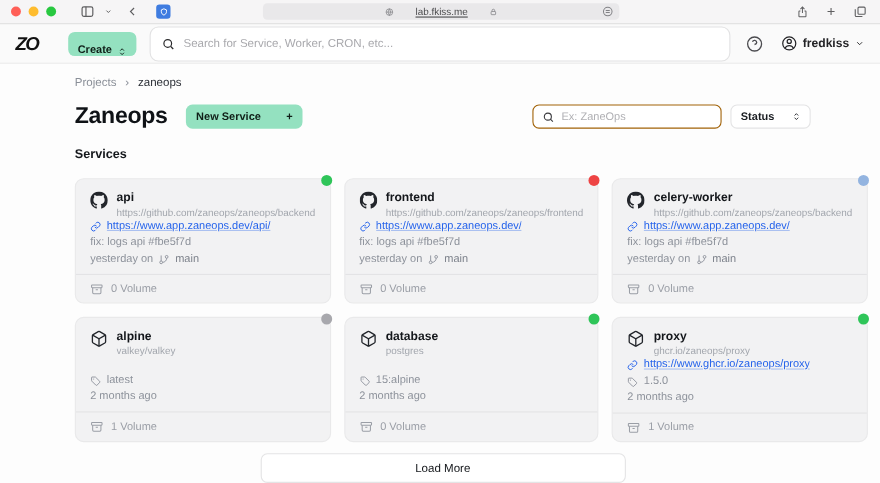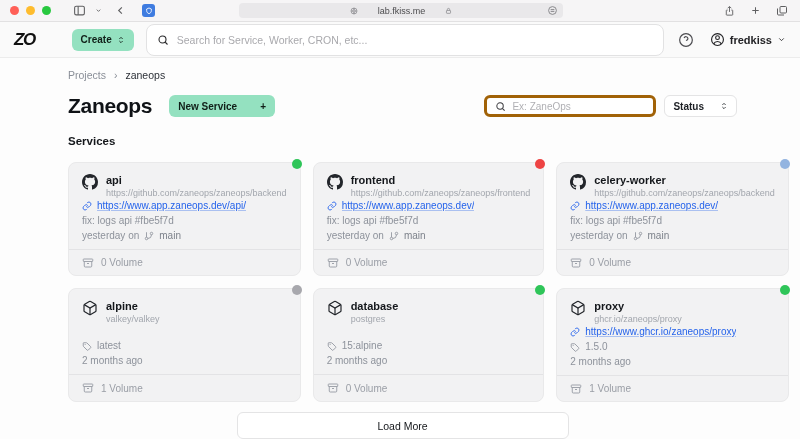--- a/index.html
+++ b/index.html
@@ -8,45 +8,45 @@
   svg { display:block; }
   .i { display:inline-flex; align-items:center; justify-content:center; flex:none; }
 
   
   .chrome { height:22px; background:#f6f5f6; border-bottom:1px solid #e2e1e2; display:flex; align-items:center; padding:0 10px; position:relative; }
   .lights { display:flex; gap:7px; }
   .light { width:9px; height:9px; border-radius:50%; }
   .light.red{background:#ff5f57}.light.yellow{background:#febc2e}.light.green{background:#28c840}
   .chrome-left-icons { display:flex; align-items:center; gap:9px; margin-left:22px; color:#5f5f61; }
   .favicon { width:13px; height:13px; border-radius:3px; background:#3f7ce0; display:flex; align-items:center; justify-content:center; margin-left:16px; }
-  .url-pill { position:absolute; left:239px; top:3px; width:324px; height:15px; background:#e9e8ea; border-radius:4px; display:flex; align-items:center; justify-content:center; gap:20px; font-size:9px; color:#4c4c4e; }
+  .url-pill { position:absolute; left:239px; top:3px; width:324px; height:15px; background:#e9e8ea; border-radius:4px; display:flex; align-items:center; justify-content:center; gap:20px; font-size:9px; color:#4c4c4e;text-decoration:underline; }
   .pill-right { position:absolute; right:5px; top:2px; color:#828286; }
   .chrome-right-icons { position:absolute; right:12px; display:flex; align-items:center; gap:15px; color:#5f5f61; }
 
   
   .app-header { height:36px; background:#fafafa; border-bottom:1px solid #ececec; display:flex; align-items:center; padding:0 14px; }
   .logo { font-size:17px; font-weight:800; font-style:italic; letter-spacing:-1.5px; color:#111; }
   .btn-mint { background:#94e1c0; color:#101f18; border:none; border-radius:6px; height:22px; display:inline-flex; align-items:center; gap:5px; padding:0 9px; font-size:10px; font-weight:700; font-family:inherit; cursor:pointer; }
-  .create-btn { margin-left:37px; }
+  .create-btn { margin-left:27px;align-items:flex-end; }
   .global-search { margin-left:12px; width:570px; height:32px; background:#fff; border:1px solid #e2e2e3; border-radius:8px; display:flex; align-items:center; gap:8px; padding:0 10px; color:#2a2a2c; }
   .global-search input { border:none; outline:none; flex:1; font-size:10.5px; font-family:inherit; background:transparent; color:#333; }
   .global-search input::placeholder { color:#a9a9ad; }
   .help-btn { margin-left:14px; color:#4c4c50; background:none; border:none; cursor:pointer; }
   .user-menu { margin-left:16px; display:flex; align-items:center; gap:5px; color:#232326; cursor:pointer; }
   .user-name { font-size:11px; font-weight:600; }
 
   
   .content { padding:11px 63px 0 68px; }
   .breadcrumb { display:flex; align-items:center; gap:8px; font-size:10.5px; color:#8a8f98; }
   .breadcrumb .crumb-current { color:#2d3138; font-weight:500; }
   .title-row { margin-top:13px; display:flex; align-items:center; }
   .page-title { font-size:21px; font-weight:700; color:#0f1216; letter-spacing:-0.3px; }
   .new-service-btn { margin-left:17px;gap:23px; }
   .flex-spacer { flex:1; }
-  .filter-search { width:172px; height:22px; background:#fff; border:3px solid #a16207; border-radius:6px; display:flex; align-items:center; gap:6px; padding:0 8px; color:#3a3a3e; }
+  .filter-search { width:172px; height:22px; background:#fff; border:1px solid #a16207; border-radius:6px; display:flex; align-items:center; gap:6px; padding:0 8px; color:#3a3a3e; }
   .filter-search input { border:none; outline:none; flex:1; font-size:10px; font-family:inherit; background:transparent; }
   .filter-search input::placeholder { color:#b0b0b4; }
   .status-btn { margin-left:8px; height:22px; background:#fff; border:1px solid #e4e4e5; border-radius:6px; display:inline-flex; align-items:center; gap:16px; padding:0 8px; font-size:10px; font-weight:600; color:#1b1e23; font-family:inherit; cursor:pointer; }
   .section-title { margin-top:17px; font-size:11.5px; font-weight:700; color:#14171b; }
 
   .grid { margin-top:15px; display:grid; grid-template-columns:repeat(3,1fr); gap:12px; }
   .card { position:relative; height:114px; background:#f2f2f3; border:1px solid #e9e9ea; border-radius:8px; display:flex; flex-direction:column; padding:11px 13px 0; cursor:pointer; }
   .dot { position:absolute; top:-4px; right:-2px; width:10px; height:10px; border-radius:50%; }
   .card-head { display:flex; gap:8px; align-items:flex-start; color:#23262b; }
   .head-text { min-width:0; }

